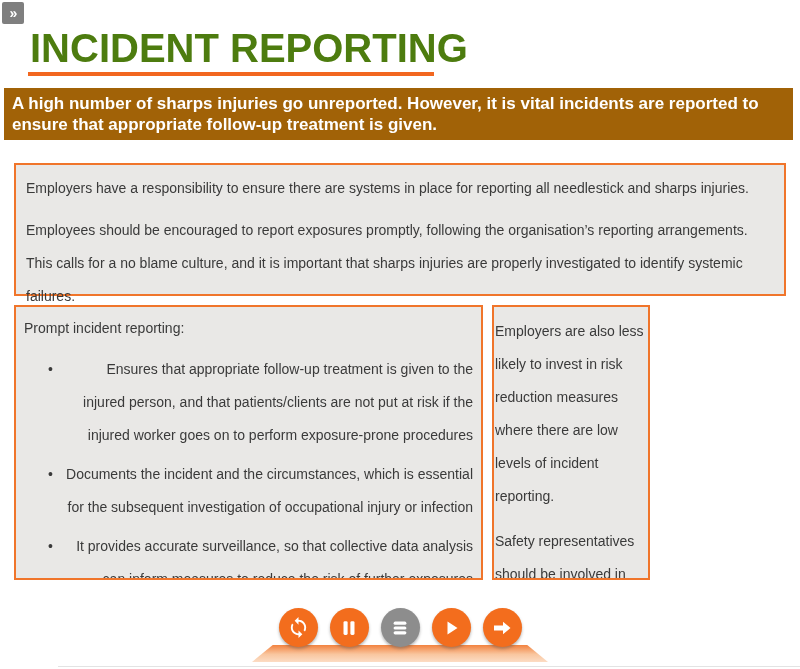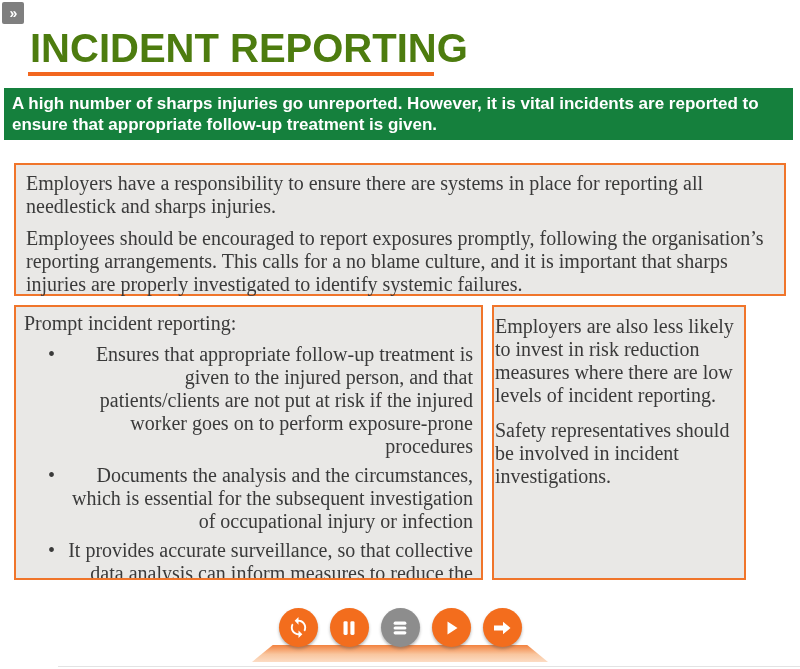--- a/index.html
+++ b/index.html
@@ -22,34 +22,34 @@
     font-size:40px; font-weight:bold; color:#4d7c0f; letter-spacing:0;
     white-space:nowrap;
   }
   .title-rule {
     position:absolute; left:28px; top:72px; width:406px; height:4px;
     background:#f2671f;
   }
   
   .banner {
     position:absolute; left:4px; top:88px; width:789px; height:52px;
-    background:#15803d; color:#ffffff; font-weight:bold;
+    background:#a16207; color:#ffffff; font-weight:bold;
     font-size:17px; line-height:21px; padding:5px 8px;
   }
   
   .gray-box {
     background:#e9e8e6; border:2px solid #f0752b;
-    font-size:20px; line-height:23px; color:#3a3a3a;font-family:Liberation Serif, serif;
+    font-size:14px; line-height:33px; color:#3a3a3a;
   }
   .intro-box {
     position:absolute; left:14px; top:163px; width:772px; height:133px;
     padding:4px 10px;
   }
   .intro-box p { margin:3px 0 9px 0; }
-  .columns { position:absolute; left:14px; top:305px; width:732px; height:275px; display:flex; gap:9px; }
+  .columns { position:absolute; left:14px; top:305px; width:636px; height:275px; display:flex; gap:9px; }
   .prompt-box { width:469px; height:275px; padding:5px 8px; overflow:hidden; }
   .prompt-box .lead { margin-bottom:8px; }
   .prompt-box ul { list-style:none; margin-left:24px;text-align:right; }
   .prompt-box li { position:relative; padding-left:15px; margin-bottom:6px; }
   .prompt-box li::before { content:"\2022"; position:absolute; left:0; top:0; }
   .employers-box { flex:1; height:275px; padding:5px 1px; overflow:hidden; }
   .employers-box p { margin:3px 0 12px 0; }
   
   .player-trapezoid {
     position:absolute; top:645px; left:50%; transform:translateX(-50%);
@@ -93,21 +93,21 @@
     <p>Employers have a responsibility to ensure there are systems in place for reporting all needlestick and sharps injuries.</p>
     <p>Employees should be encouraged to report exposures promptly, following the organisation’s reporting arrangements. This calls for a no blame culture, and it is important that sharps injuries are properly investigated to identify systemic failures.</p>
   </div>
 
   <div class="columns">
 
     <div class="gray-box prompt-box">
       <p class="lead">Prompt incident reporting:</p>
       <ul>
         <li>Ensures that appropriate follow-up treatment is given to the injured person, and that patients/clients are not put at risk if the injured worker goes on to perform exposure-prone procedures</li>
-        <li>Documents the analysis and the circumstances, which is essential for the subsequent investigation of occupational injury or infection</li>
+        <li>Documents the incident and the circumstances, which is essential for the subsequent investigation of occupational injury or infection</li>
         <li>It provides accurate surveillance, so that collective data analysis can inform measures to reduce the risk of further exposures</li>
       </ul>
     </div>
 
     <div class="gray-box employers-box">
       <p>Employers are also less likely to invest in risk reduction measures where there are low levels of incident reporting.</p>
       <p>Safety representatives should be involved in incident investigations.</p>
     </div>
 
   </div>

